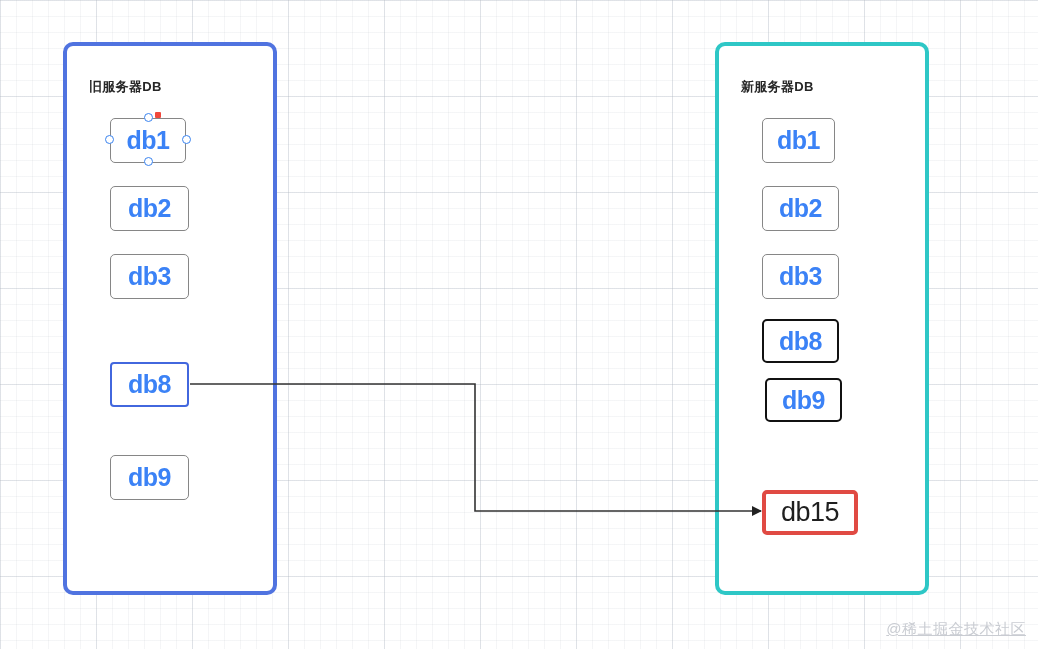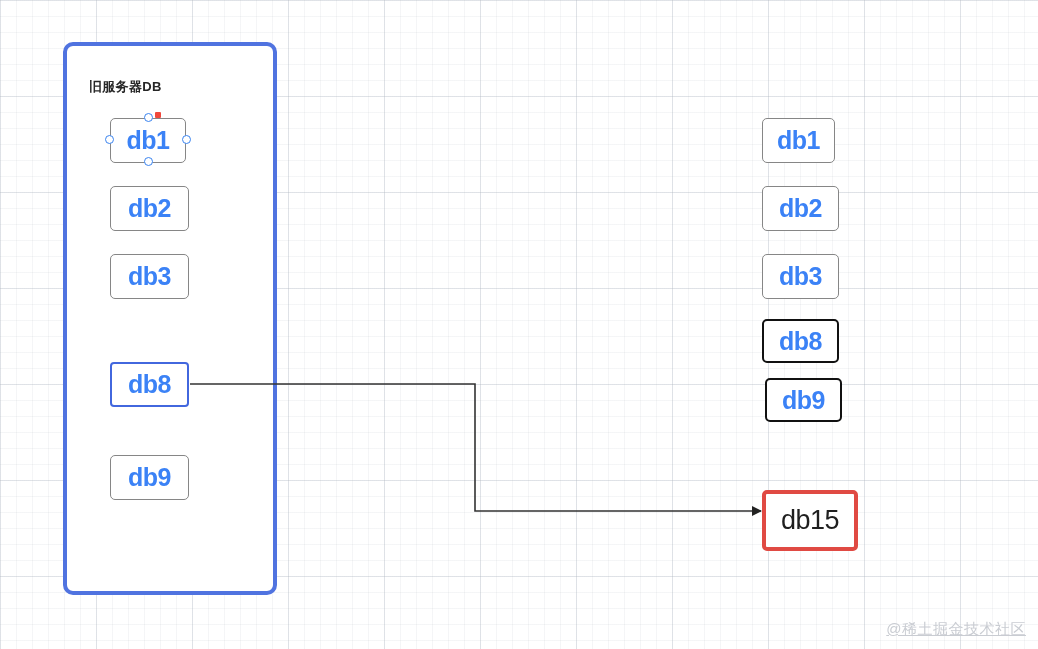--- a/index.html
+++ b/index.html
@@ -117,27 +117,30 @@
   <div class="db gray" style="left:110px; top:254px; width:79px; height:45px;">db3</div>
   <div class="db blue" style="left:110px; top:362px; width:79px; height:45px;">db8</div>
   <div class="db gray" style="left:110px; top:455px; width:79px; height:45px;">db9</div>
 
   <div class="handle" style="left:144px; top:113px;"></div>
   <div class="handle" style="left:144px; top:157px;"></div>
   <div class="handle" style="left:105px; top:135px;"></div>
   <div class="handle" style="left:182px; top:135px;"></div>
   <div class="handle-red" style="left:155px; top:112px;"></div>
 
+  <div class="panel panel-new">
+    <div class="panel-title">新服务器DB</div>
+  </div>
 
   <div class="db gray" style="left:762px; top:118px; width:73px; height:45px;">db1</div>
   <div class="db gray" style="left:762px; top:186px; width:77px; height:45px;">db2</div>
   <div class="db gray" style="left:762px; top:254px; width:77px; height:45px;">db3</div>
   <div class="db black" style="left:762px; top:319px; width:77px; height:44px;">db8</div>
   <div class="db black" style="left:765px; top:378px; width:77px; height:44px;">db9</div>
-  <div class="db red" style="left:762px; top:490px; width:96px; height:61px;">db15</div>
+  <div class="db red" style="left:762px; top:490px; width:96px; height:45px;">db15</div>
 
   <svg id="connector">
     <path id="conn-path" fill="none" stroke="#333333" stroke-width="1.6" d="M 190 384 L 475 384 L 475 511 L 761 511"></path>
     <polygon id="conn-arrow" fill="#222222" points="762,511 752,506 752,516"></polygon>
   </svg>
 
   <div class="watermark">@稀土掘金技术社区</div>
 
 </div>
 

